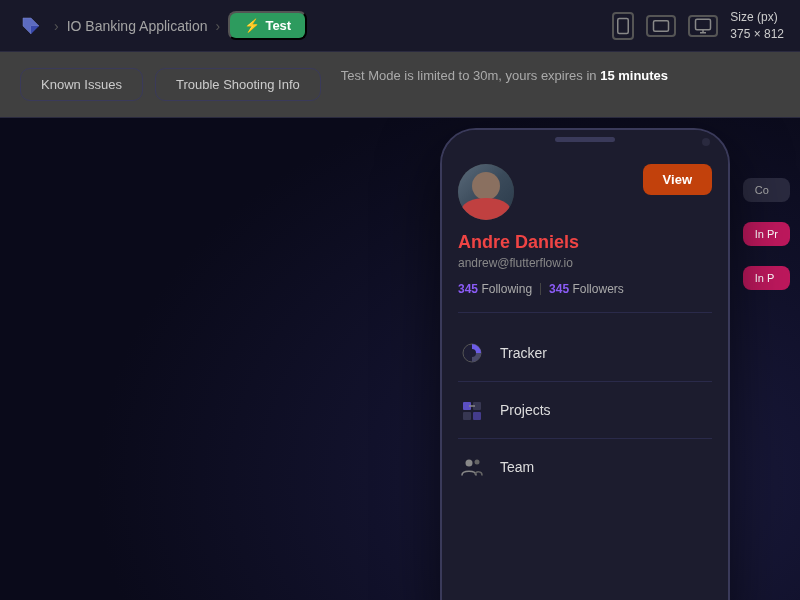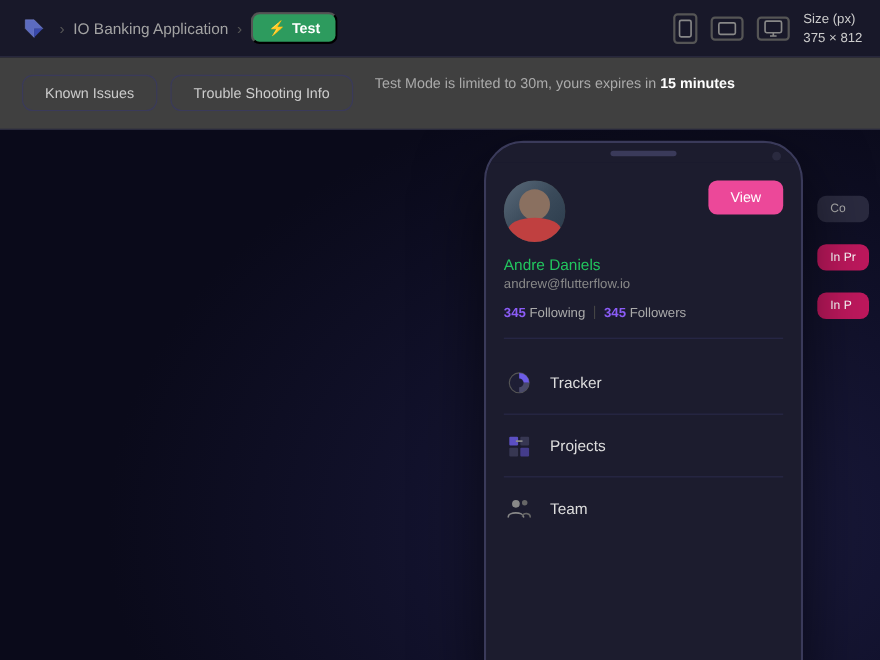--- a/index.html
+++ b/index.html
@@ -278,35 +278,35 @@
     .avatar-img::after {
       content: '';
       position: absolute;
       bottom: 0; left: 4px;
       width: 48px; height: 22px;
       background: #c04040;
       border-radius: 50% 50% 0 0;
     }
 
     .view-btn {
-      background: #ec4899;
+      background: #c2410c;
       color: #fff;
       border: none;
       border-radius: 8px;
       padding: 8px 20px;
       font-size: 13px;
-      font-weight: 400;
+      font-weight: 700;
       cursor: pointer;
       text-align: right;
     }
 
     .profile-name {
-      color: #22c55e;
-      font-size: 14px;
-      font-weight: 400;
+      color: #ef4444;
+      font-size: 18px;
+      font-weight: 700;
       margin-bottom: 3px;
     }
 
     .profile-email {
       color: #888;
       font-size: 12px;
       margin-bottom: 12px;
     }
 
     .stats-row {

